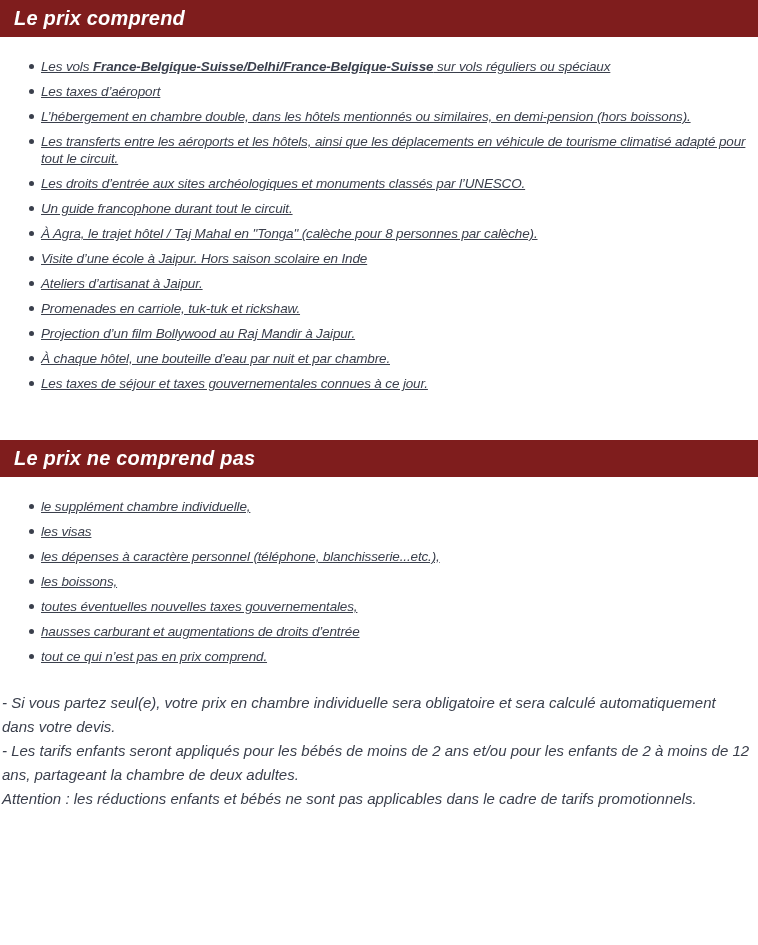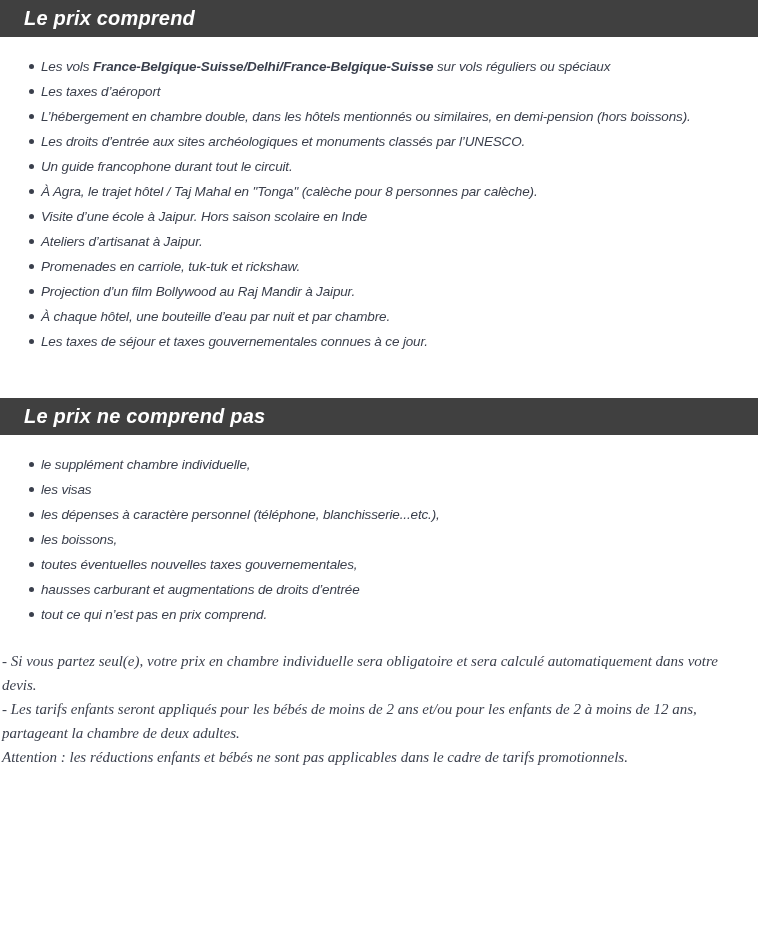--- a/index.html
+++ b/index.html
@@ -6,37 +6,38 @@
   html, body { background: #ffffff; }
   body {
     width: 758px;
     height: 945px;
     overflow: hidden;
     font-family: "Liberation Sans", "DejaVu Sans", sans-serif;
     font-style: italic;
     color: #3a3f4c;
   }
   .section-header {
-    background: #404040;
+    background: #7f1d1d;
     height: 37px;
     display: flex;
     align-items: center;
-    padding-left: 24px;
+    padding-left: 14px;
   }
   .section-header.spaced { margin-top: 48px; }
   .section-title {
     color: #ffffff;
     font-size: 20px;
     font-weight: bold;
     font-style: italic;
     letter-spacing: 0.2px;
   }
   ul.items {
     list-style: none;
     padding: 21px 6px 0 41px;
+    text-decoration: underline;
   }
   ul.items li {
     position: relative;
     font-size: 13.5px;
     line-height: 17px;
     margin-bottom: 8px;
     letter-spacing: -0.15px;
   }
   ul.items li::before {
     content: "";
@@ -48,34 +49,34 @@
     border-radius: 50%;
     background: #3a3f4c;
   }
   ul.items li b { font-weight: bold; }
   .notes {
     padding: 18px 8px 0 2px;
   }
   .notes p {
     font-size: 15px;
     line-height: 24px;
-    font-family: Liberation Serif, serif;
   }
 </style>
 </head>
 <body>
 
 <div class="section">
   <div class="section-header">
     <span class="section-title">Le prix comprend</span>
   </div>
   <ul class="items">
     <li><span>Les vols </span><b>France-Belgique-Suisse/Delhi/France-Belgique-Suisse</b><span> sur vols réguliers ou spéciaux</span></li>
     <li>Les taxes d’aéroport</li>
     <li>L’hébergement en chambre double, dans les hôtels mentionnés ou similaires, en demi-pension (hors boissons).</li>
+    <li>Les transferts entre les aéroports et les hôtels, ainsi que les déplacements en véhicule de tourisme climatisé adapté pour tout le circuit.</li>
     <li>Les droits d’entrée aux sites archéologiques et monuments classés par l’UNESCO.</li>
     <li>Un guide francophone durant tout le circuit.</li>
     <li>À Agra, le trajet hôtel / Taj Mahal en "Tonga" (calèche pour 8 personnes par calèche).</li>
     <li>Visite d’une école à Jaipur. Hors saison scolaire en Inde</li>
     <li>Ateliers d’artisanat à Jaipur.</li>
     <li>Promenades en carriole, tuk-tuk et rickshaw.</li>
     <li>Projection d’un film Bollywood au Raj Mandir à Jaipur.</li>
     <li>À chaque hôtel, une bouteille d’eau par nuit et par chambre.</li>
     <li>Les taxes de séjour et taxes gouvernementales connues à ce jour.</li>
   </ul>

